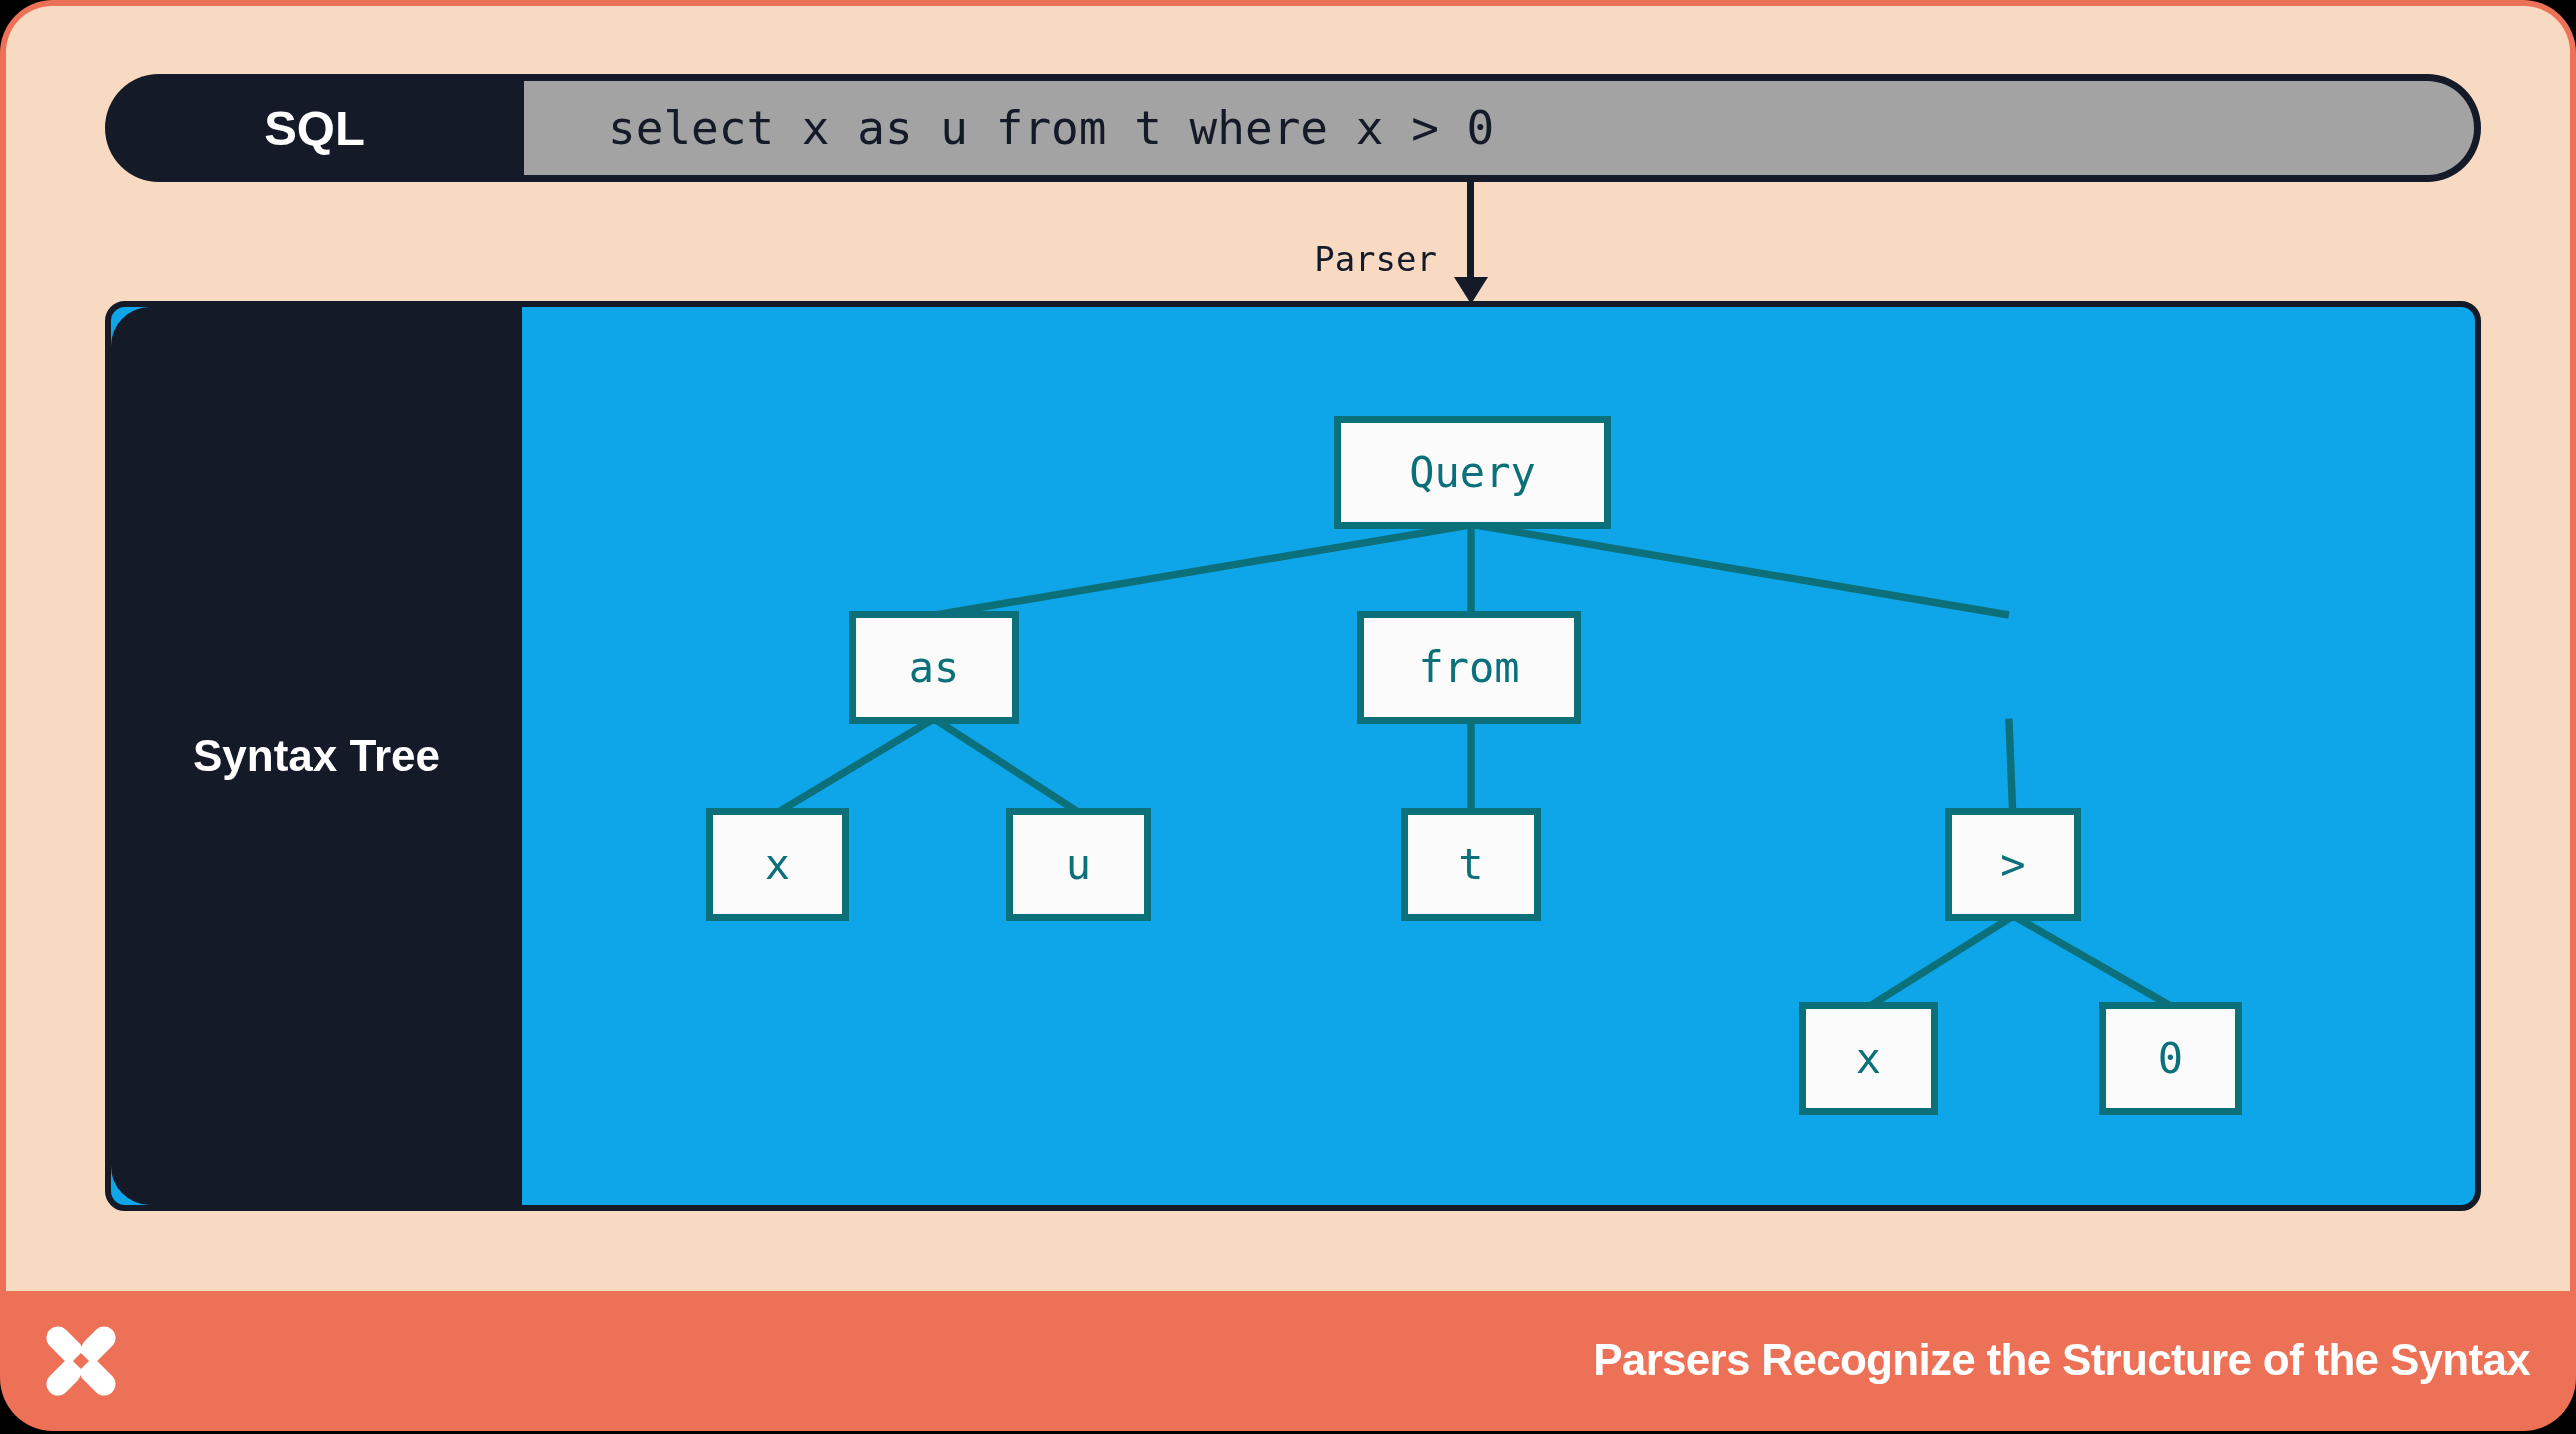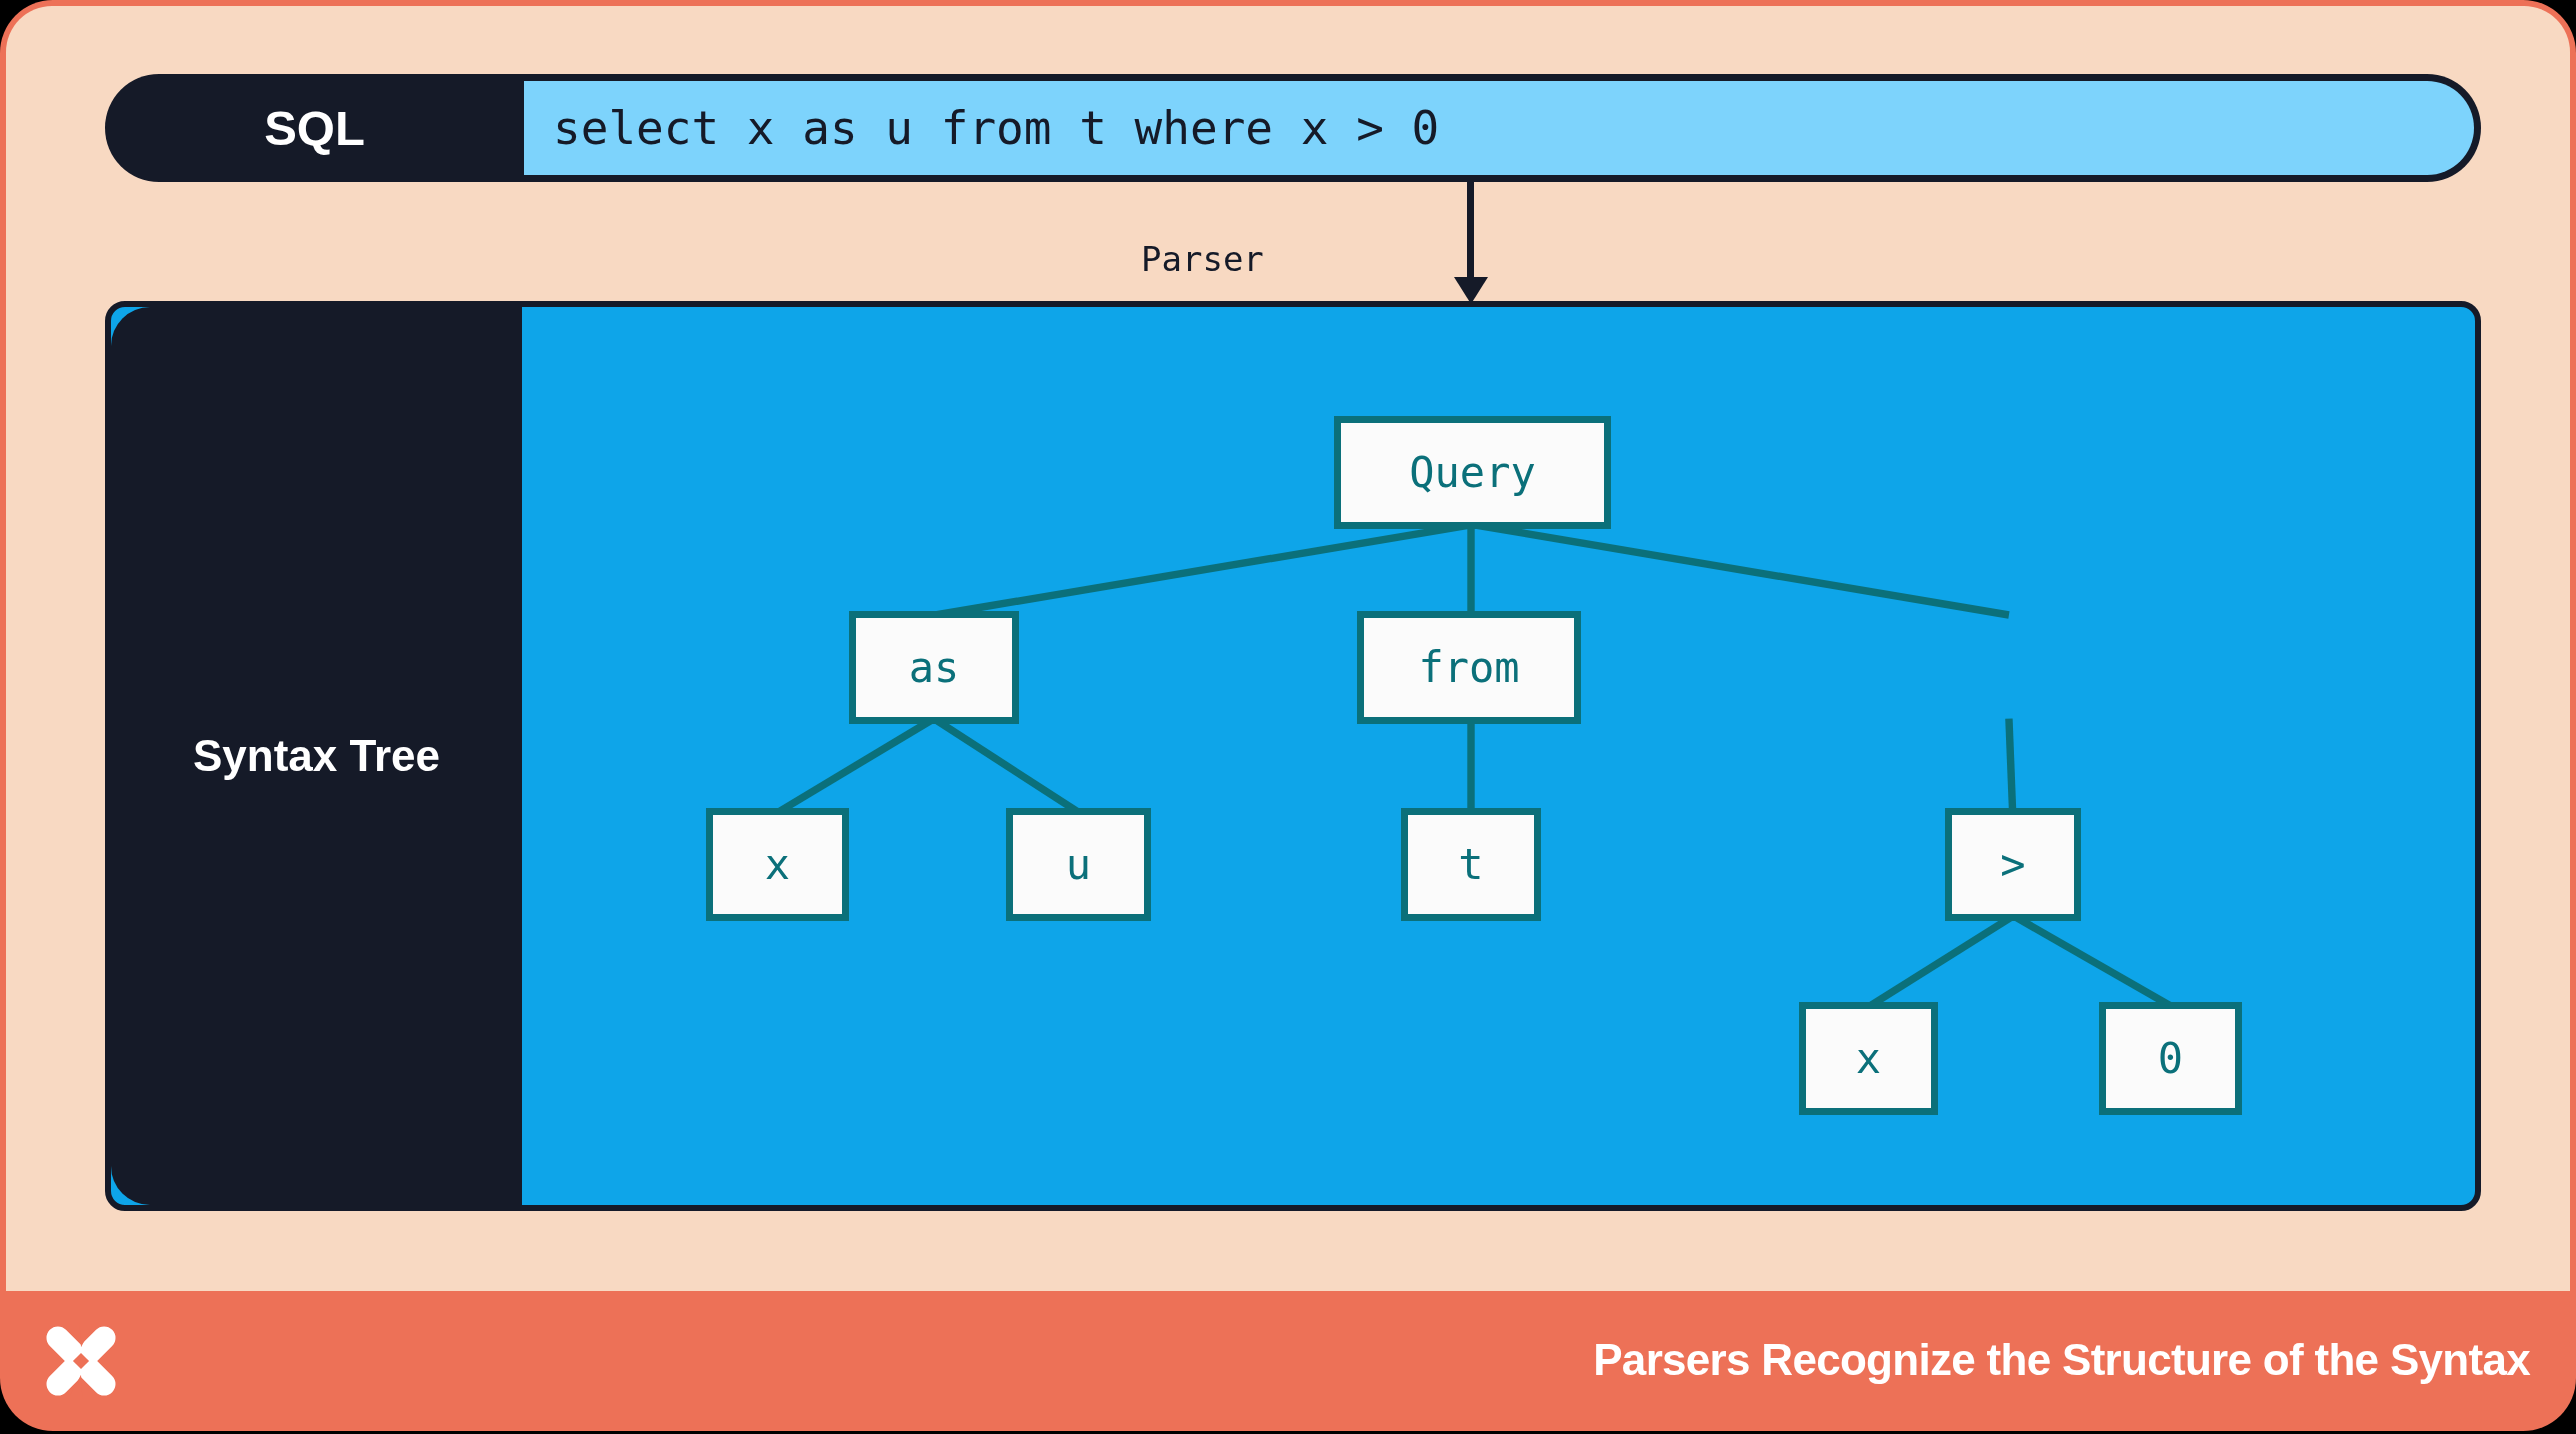--- a/index.html
+++ b/index.html
@@ -5,25 +5,25 @@
   html,body{margin:0;padding:0;background:#000;}
   body{width:2576px;height:1435px;position:relative;font-family:"Liberation Sans",sans-serif;}
   .stage{position:absolute;left:0;top:0;width:2576px;height:1435px;background:#000;overflow:hidden;}
   .card{position:absolute;left:0;top:0;right:0;bottom:4.4px;background:#ed7157;border-radius:53px;overflow:hidden;}
   .peach{position:absolute;left:6px;right:6px;top:6px;height:1285px;background:#f8d9c2;border-radius:46px 46px 0 0;}
 
   
   .sql-bar{position:absolute;left:105px;top:74px;width:2376px;height:108px;background:#151a28;border-radius:74px;overflow:hidden;}
   .sql-label-sect{position:absolute;left:0;top:0;bottom:0;width:419px;display:flex;align-items:center;justify-content:center;}
   .sql-label{color:#fff;font-size:49px;font-weight:bold;letter-spacing:0;}
-  .sql-code-area{position:absolute;left:419px;top:7.4px;right:7.4px;bottom:7.4px;background:#7dd3fc;border-radius:0 47px 47px 0;display:flex;align-items:center;padding-left:29px;box-sizing:border-box;}
+  .sql-code-area{position:absolute;left:419px;top:7.4px;right:7.4px;bottom:7.4px;background:#a3a3a3;border-radius:0 47px 47px 0;display:flex;align-items:center;padding-left:84px;box-sizing:border-box;}
   .sql-code{color:#151a28;font-family:"DejaVu Sans Mono",monospace;font-size:46px;white-space:pre;}
 
   
-  .parser-label{position:absolute;left:1141px;width:296px;top:239px;text-align:left;color:#151a28;font-family:"DejaVu Sans Mono",monospace;font-size:34px;}
+  .parser-label{position:absolute;left:1141px;width:296px;top:239px;text-align:right;color:#151a28;font-family:"DejaVu Sans Mono",monospace;font-size:34px;}
   .arrow-line{position:absolute;left:1467px;top:182px;width:7.4px;height:98px;background:#151a28;}
   .arrow-head{position:absolute;left:1454px;top:277px;width:0;height:0;border-left:17px solid transparent;border-right:17px solid transparent;border-top:27px solid #151a28;}
 
   
   .tree-box{position:absolute;left:105px;top:301px;width:2376px;height:910px;background:#0ea5e9;border:6.7px solid #151a28;border-radius:20px;box-sizing:border-box;overflow:hidden;}
   .tree-panel{position:absolute;left:0;top:0;bottom:0;width:411px;background:#151a28;border-radius:39px 0 0 39px;display:flex;align-items:center;justify-content:center;}
   .tree-panel-label{color:#fff;font-size:44px;font-weight:bold;}
 
   .edges{position:absolute;left:0;top:0;pointer-events:none;}
 

